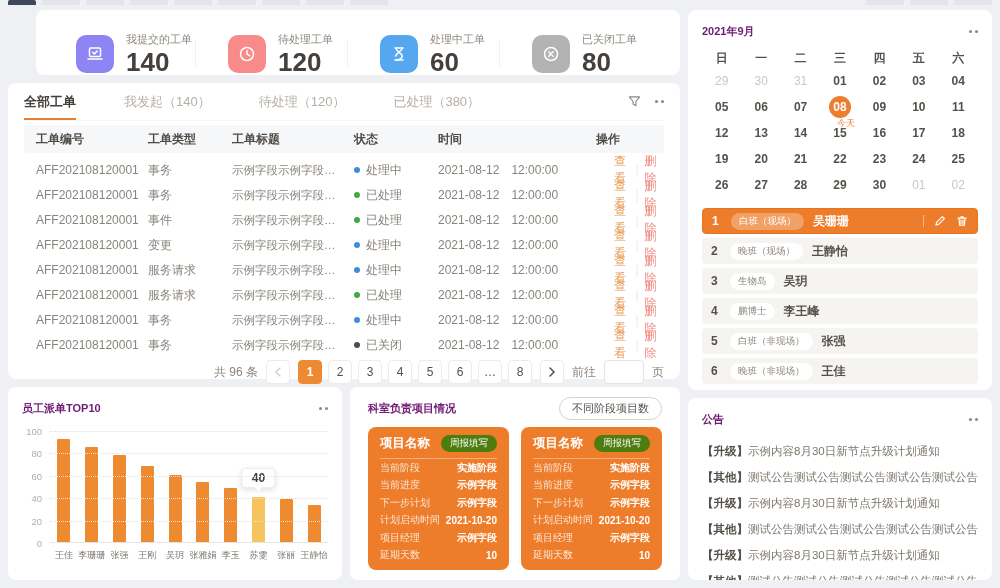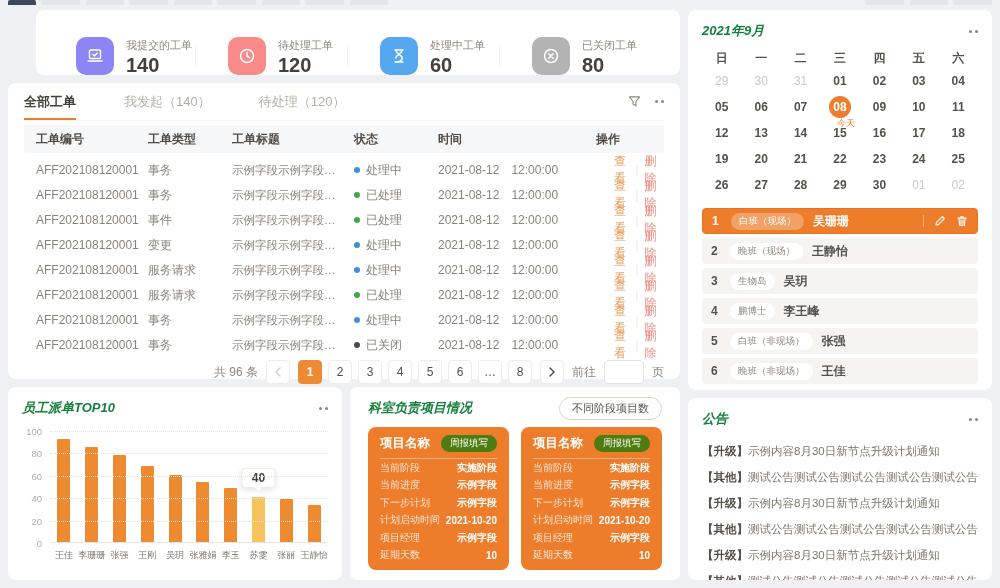--- a/index.html
+++ b/index.html
@@ -13,21 +13,21 @@
   .col-left { width:730px; display:flex; flex-direction:column; gap:8px; }
   .col-right { flex:1; display:flex; flex-direction:column; gap:8px; }
   .card { background:#fff; border-radius:8px; }
 
   
   .stats { height:78px; display:flex; align-items:flex-end; padding:0 18px;margin-left:28px; }
   .stat { flex:1; display:flex; align-items:center; gap:12px; padding-left:22px; position:relative; }
   .stat:not(:last-child)::after { content:''; position:absolute; right:10px; top:8px; bottom:8px; width:1px; background:#f0f0f0; }
   .stat-icon { width:38px; height:38px; border-radius:10px; display:flex; align-items:center; justify-content:center; flex:none; }
   .stat-label { font-size:11px; color:#8d867e; margin-bottom:2px; }
-  .stat-value { font-size:20px; font-weight:bold; color:#45403b; line-height:1; }
+  .stat-value { font-size:26px; font-weight:bold; color:#45403b; line-height:1; }
 
   
   .table-card { height:296px; padding:2px 16px 6px; }
   .tabs { display:flex; align-items:flex-end; gap:48px; height:36px; border-bottom:1px solid #f5f5f5; }
   .tab { font-size:13px; color:#b6afa7; cursor:pointer; height:100%; display:flex; align-items:center; border-bottom:2px solid transparent; }
   .tab.active { color:#45403b; font-weight:bold; border-bottom-color:#ed7d2f; }
   .tab-tools { margin-left:auto; display:flex; align-items:center; gap:14px; }
   .dots { display:flex; gap:3px; }
   .dots i { width:3px; height:3px; border-radius:50%; background:#8d867e; }
   .tr { display:grid; grid-template-columns:112px 84px 1fr 84px 158px 64px; align-items:center; height:25px; font-size:12px; color:#8a837c; padding:0 4px 0 12px; }
@@ -42,21 +42,21 @@
   .op-sep { color:#eeeae6; }
   .pager { display:flex; align-items:center; justify-content:flex-end; gap:8px; margin-top:7px; font-size:12px; color:#8d867e; }
   .pg { min-width:24px; height:24px; background:#fff; border:1px solid #ececec; border-radius:4px; display:flex; align-items:center; justify-content:center; font-size:12px; color:#55504a; cursor:pointer; padding:0 4px; }
   .pg.active { background:#ed8a33; border-color:#ed8a33; color:#fff; font-weight:bold; }
   .pg.prev { color:#d4cfc9; }
   .goto-input { width:40px; height:24px; border:1px solid #e4e4e4; border-radius:4px; outline:none; font-size:12px; text-align:center; }
 
   
   .cal-card { height:380px; padding:10px 14px; }
   .panel-head { display:flex; align-items:center; justify-content:space-between; height:22px; }
-  .panel-title { font-size:13px; font-weight:bold; color:#15803d;font-style:italic; }
+  .panel-title { font-size:11px; font-weight:bold; color:#701a75; }
   .cal-week, .cal-grid { display:grid; grid-template-columns:repeat(7,1fr); text-align:center; }
   .cal-week { margin-top:6px; font-size:12px; color:#55504a; font-weight:bold; height:20px; align-items:center; }
   .cal-cell { height:26px; font-size:12px; font-weight:bold; color:#55504a; display:flex; align-items:center; justify-content:center; position:relative; cursor:pointer; }
   .cal-cell.muted { color:#ccc7c1; font-weight:normal; }
   .cal-cell.today { color:#fff; }
   .cal-cell.today .day-num { width:22px; height:22px; border-radius:50%; background:#ed7d2f; display:flex; align-items:center; justify-content:center; }
   .today-tag { display:none; }
   .cal-cell.today .today-tag { display:block; position:absolute; top:23px; left:12px; right:0; font-size:9px; color:#ed7d2f; font-weight:normal; }
   .shifts { margin-top:10px; display:flex; flex-direction:column; gap:4px; }
   .shift { height:26px; border-radius:4px; background:#f5f4f1; display:flex; align-items:center; gap:9px; padding:0 9px; }
@@ -180,20 +180,21 @@
           </div>
       </div>
     </div>
 
     <div class="card table-card">
       <div class="tabs">
 
       <div class="tab active">全部工单</div>
           <div class="tab">我发起（140）</div>
           <div class="tab">待处理（120）</div>
+          <div class="tab">已处理（380）</div>
         </div>
       <div class="tab-tools" style="position:relative; float:right; margin-top:-26px;">
         <span>
           <svg width="13" height="13" viewBox="0 0 14 14" fill="none" stroke="#8d867e" stroke-width="1.2" stroke-linejoin="round">
               <path d="M1.5 2h11L8.5 7v4.5l-3-1.8V7L1.5 2z"></path>
             </svg>
         </span>
         <span class="dots">
             <i></i>
             <i></i>

